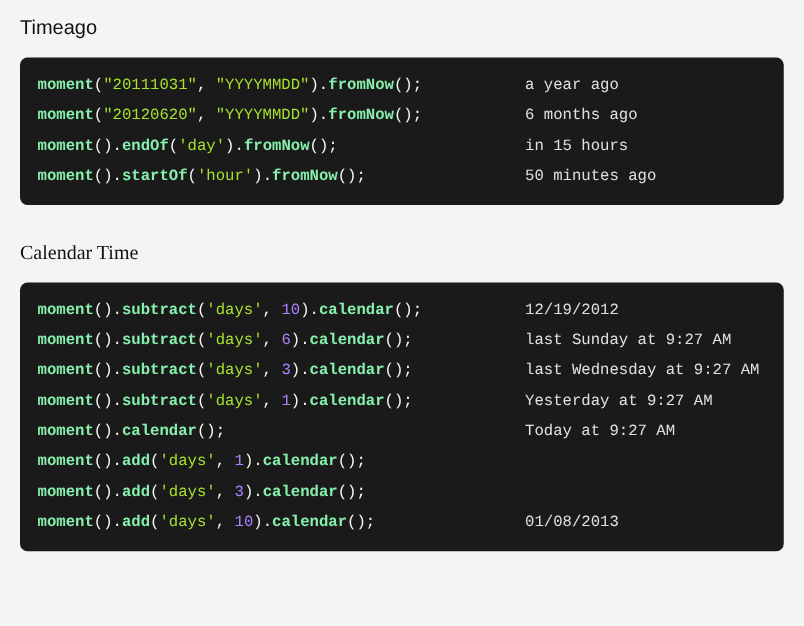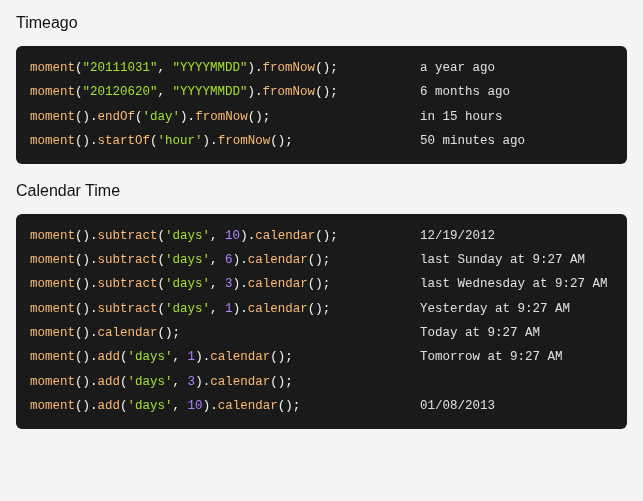--- a/index.html
+++ b/index.html
@@ -14,21 +14,22 @@
       width: 643px;
     }
     h2 {
       font-size: 16px;
       font-weight: normal;
       color: #111;
       margin-bottom: 14px;
       margin-top: 2px;
     }
     h2.second {
-      margin-top: 18px;
+      margin-top: 30px;
+      font-family: Liberation Serif, serif;
     }
     .code-block {
       background: #1a1a1a;
       border-radius: 6px;
       padding: 10px 0;
       font-family: "Courier New", Courier, monospace;
       font-size: 12.5px;
       line-height: 1.95;
       color: #ddd;
       overflow: hidden;
@@ -38,21 +39,21 @@
       padding: 0 14px;
     }
     .code-left {
       flex: 0 0 390px;
       white-space: pre;
     }
     .code-right {
       color: #e0e0e0;
       white-space: pre;
     }
-    .tok-fn { color: #fdba74; }
+    .tok-fn { color: #86efac; font-weight: bold; }
     .tok-str { color: #a6e22e; }
     .tok-num { color: #ae81ff; }
     .tok-punc { color: #f8f8f2; }
     .tok-paren { color: #f8f8f2; }
     .tok-dot { color: #f8f8f2; }
   </style>
 </head>
 <body>
 
 <div id="root">
@@ -92,21 +93,20 @@
       <div class="code-row">
         <div class="code-left"><span class="tok-fn">moment</span><span class="tok-paren">()</span><span class="tok-dot">.</span><span class="tok-fn">subtract</span><span class="tok-paren">(</span><span class="tok-str">'days'</span><span class="tok-punc">, </span><span class="tok-num">1</span><span class="tok-paren">)</span><span class="tok-dot">.</span><span class="tok-fn">calendar</span><span class="tok-paren">()</span><span class="tok-punc">;</span></div>
         <div class="code-right">Yesterday at 9:27 AM</div>
       </div>
       <div class="code-row">
         <div class="code-left"><span class="tok-fn">moment</span><span class="tok-paren">()</span><span class="tok-dot">.</span><span class="tok-fn">calendar</span><span class="tok-paren">()</span><span class="tok-punc">;</span></div>
         <div class="code-right">Today at 9:27 AM</div>
       </div>
       <div class="code-row">
         <div class="code-left"><span class="tok-fn">moment</span><span class="tok-paren">()</span><span class="tok-dot">.</span><span class="tok-fn">add</span><span class="tok-paren">(</span><span class="tok-str">'days'</span><span class="tok-punc">, </span><span class="tok-num">1</span><span class="tok-paren">)</span><span class="tok-dot">.</span><span class="tok-fn">calendar</span><span class="tok-paren">()</span><span class="tok-punc">;</span></div>
-        <div class="code-right">Tomorrow at 9:27 AM</div>
       </div>
       <div class="code-row">
         <div class="code-left"><span class="tok-fn">moment</span><span class="tok-paren">()</span><span class="tok-dot">.</span><span class="tok-fn">add</span><span class="tok-paren">(</span><span class="tok-str">'days'</span><span class="tok-punc">, </span><span class="tok-num">3</span><span class="tok-paren">)</span><span class="tok-dot">.</span><span class="tok-fn">calendar</span><span class="tok-paren">()</span><span class="tok-punc">;</span></div>
       </div>
       <div class="code-row">
         <div class="code-left"><span class="tok-fn">moment</span><span class="tok-paren">()</span><span class="tok-dot">.</span><span class="tok-fn">add</span><span class="tok-paren">(</span><span class="tok-str">'days'</span><span class="tok-punc">, </span><span class="tok-num">10</span><span class="tok-paren">)</span><span class="tok-dot">.</span><span class="tok-fn">calendar</span><span class="tok-paren">()</span><span class="tok-punc">;</span></div>
         <div class="code-right">01/08/2013</div>
       </div>
     </div>
   </div>

